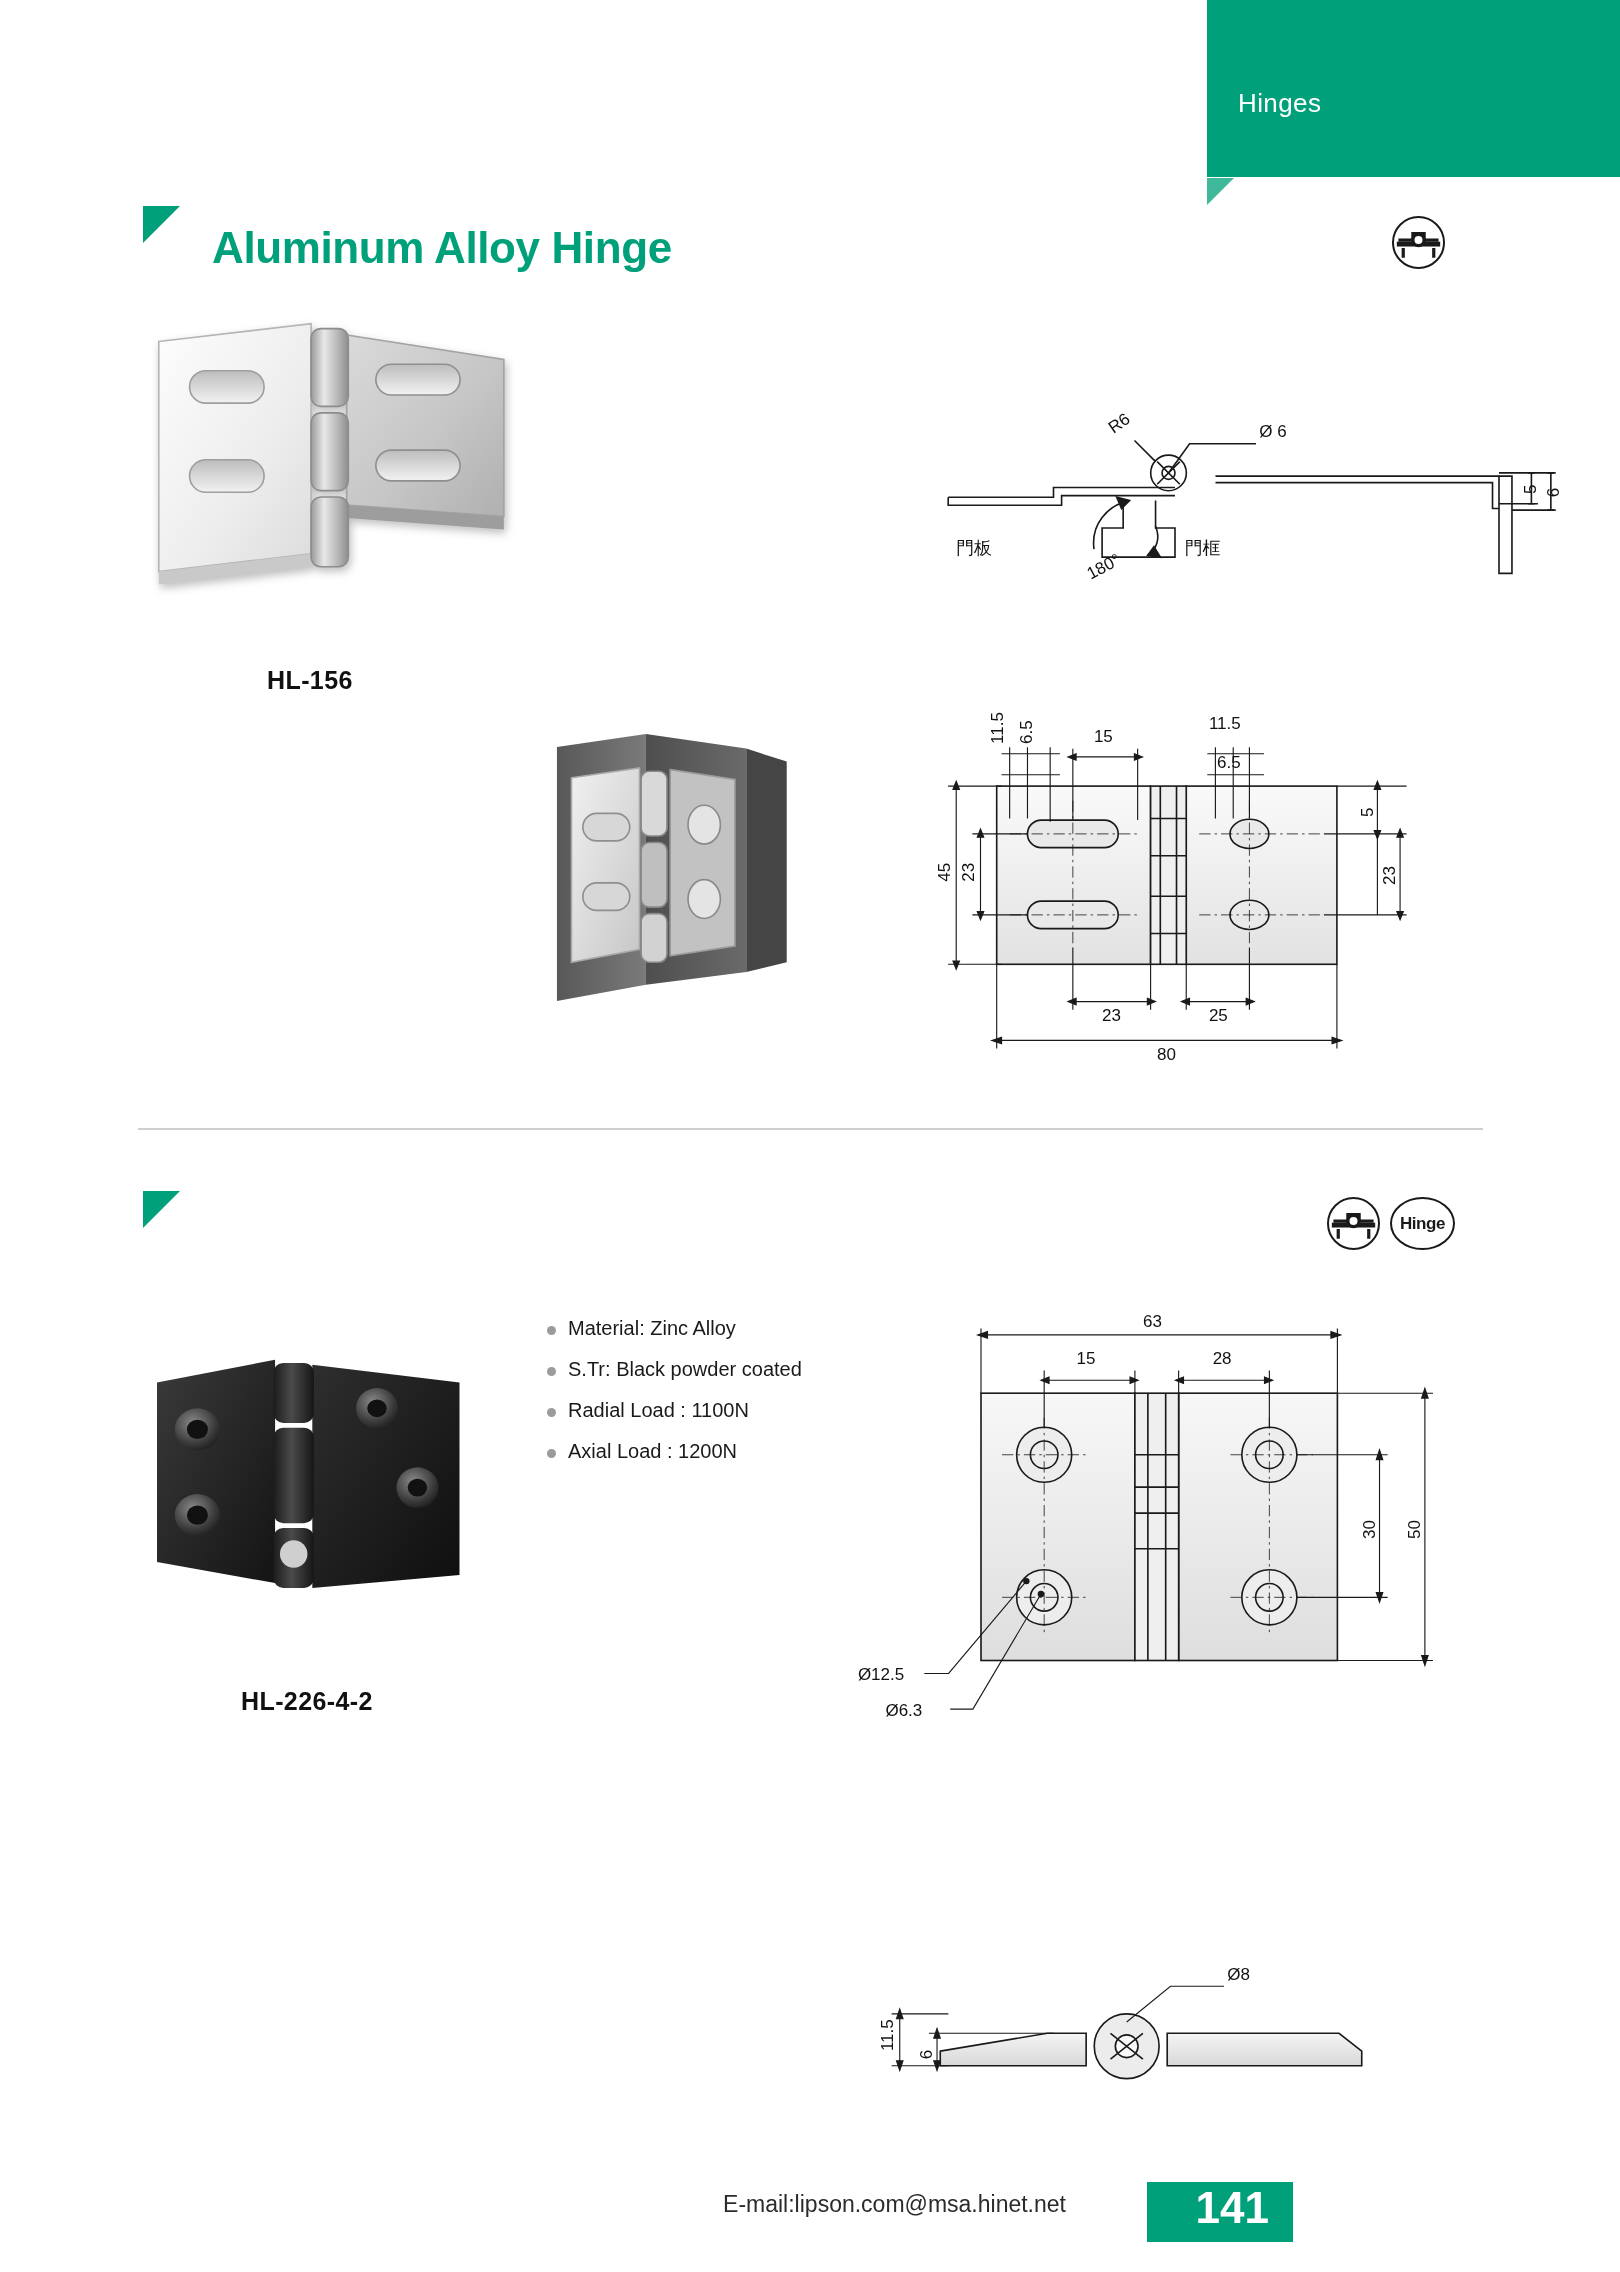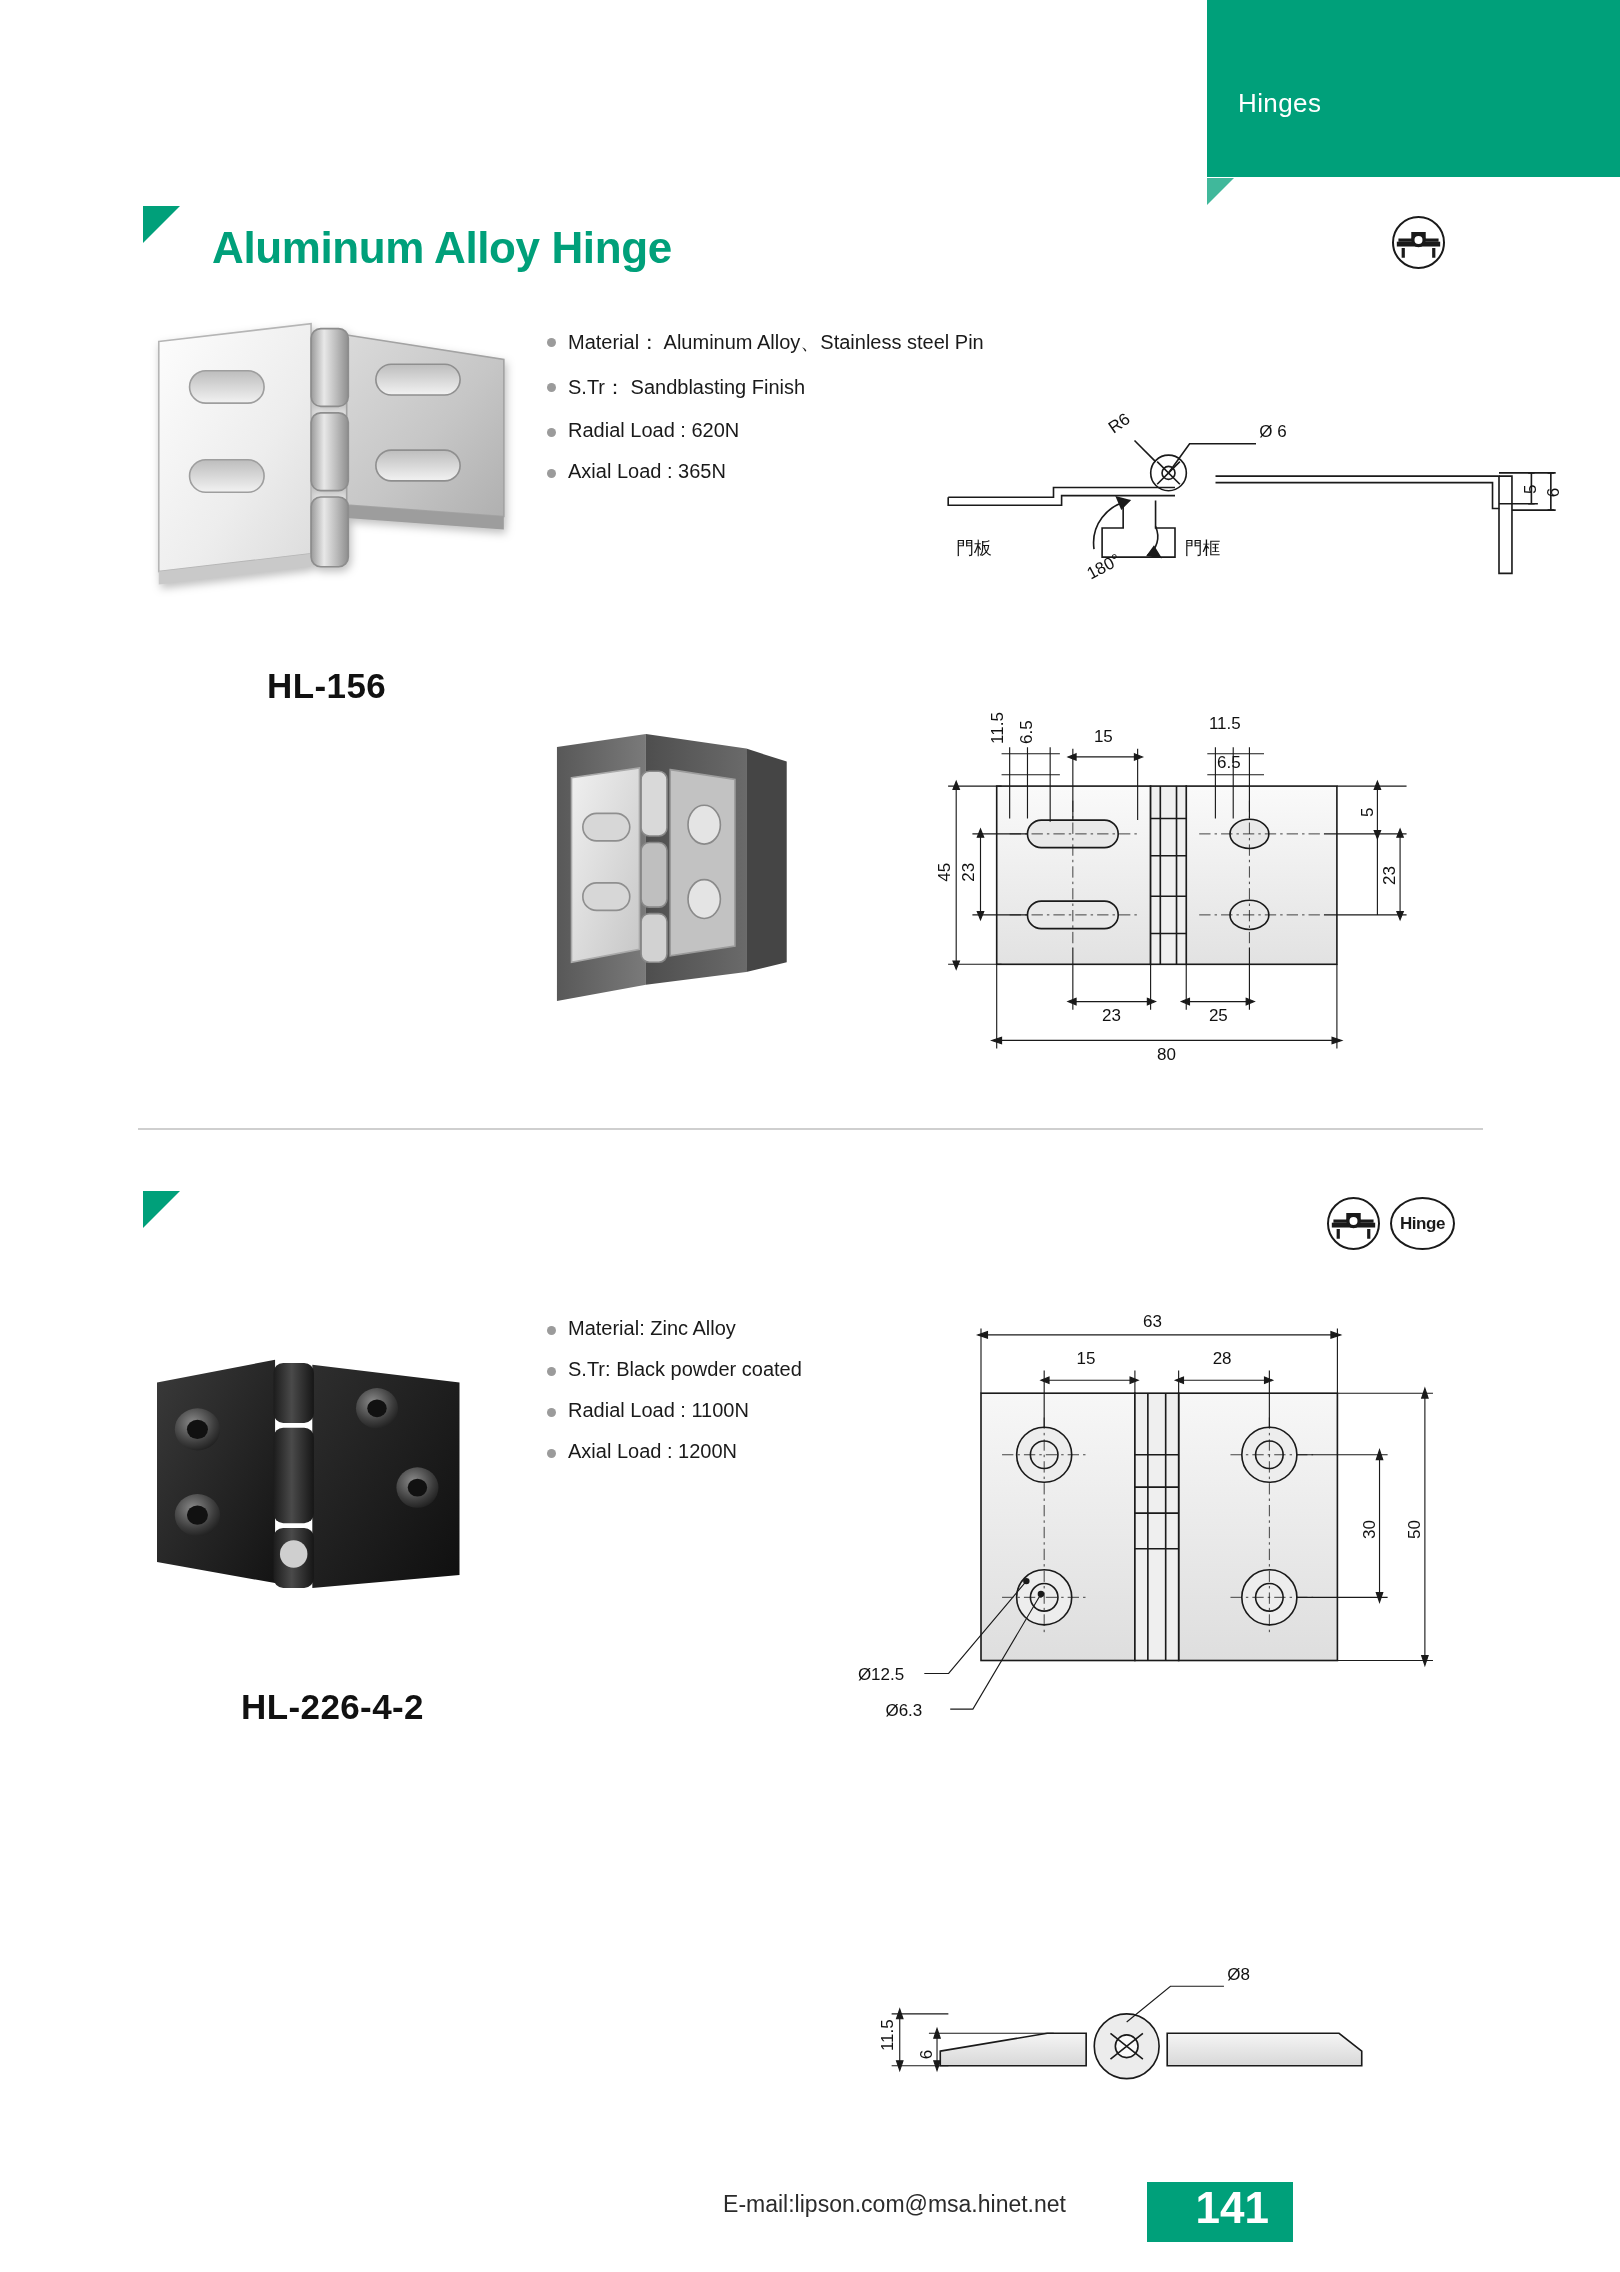--- a/index.html
+++ b/index.html
@@ -108,21 +108,21 @@
     top: 9px;
     width: 9px;
     height: 9px;
     border-radius: 50%;
     background: #9b9b9b;
   }
 
   
   .part-no {
     position: absolute;
-    font-size: 35px;
+    font-size: 25px;
     font-weight: bold;
     color: #111111;
     letter-spacing: 0.4px;
   }
 
   
   .divider {
     position: absolute;
     left: 138px;
     width: 1345px;
@@ -226,26 +226,20 @@
       <rect x="56" y="70" width="92" height="40" rx="20"></rect>
       <rect x="56" y="180" width="92" height="40" rx="20"></rect>
     </g>
 
     <g fill="url(#slotG)" stroke="#8f8f8f" stroke-width="2">
       <rect x="286" y="62" width="104" height="38" rx="19"></rect>
       <rect x="286" y="168" width="104" height="38" rx="19"></rect>
     </g>
   </svg>
 
-  <div class="spec-list" style="top:329px; left:544px;">
-    <div class="spec-item">Material： Aluminum Alloy、Stainless steel Pin</div>
-    <div class="spec-item">S.Tr： Sandblasting Finish</div>
-    <div class="spec-item">Radial Load : 620N</div>
-    <div class="spec-item">Axial Load : 365N</div>
-  </div>
 
   <div class="part-no" style="top:666px; left:267px;">HL-156</div>
 
   <svg class="drawing" style="top:395px; left:932px;" width="648" height="219" viewBox="0 0 800 270">
     <g stroke="#1a1a1a" fill="none" stroke-width="2">
 
       <path d="M20 126 L150 126 L150 114 L300 114"></path>
       <path d="M20 126 L20 136 L160 136 L160 124 L300 124"></path>
 
       <path d="M350 100 L700 100 L700 140 L692 140 L692 108 L350 108"></path>

